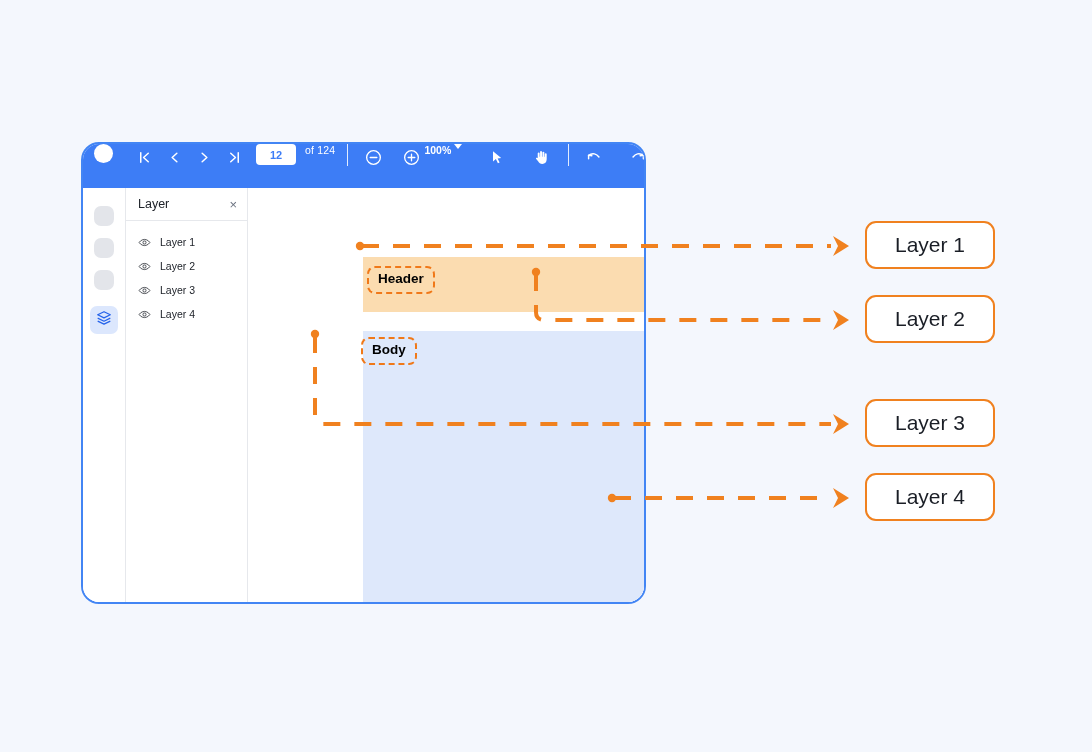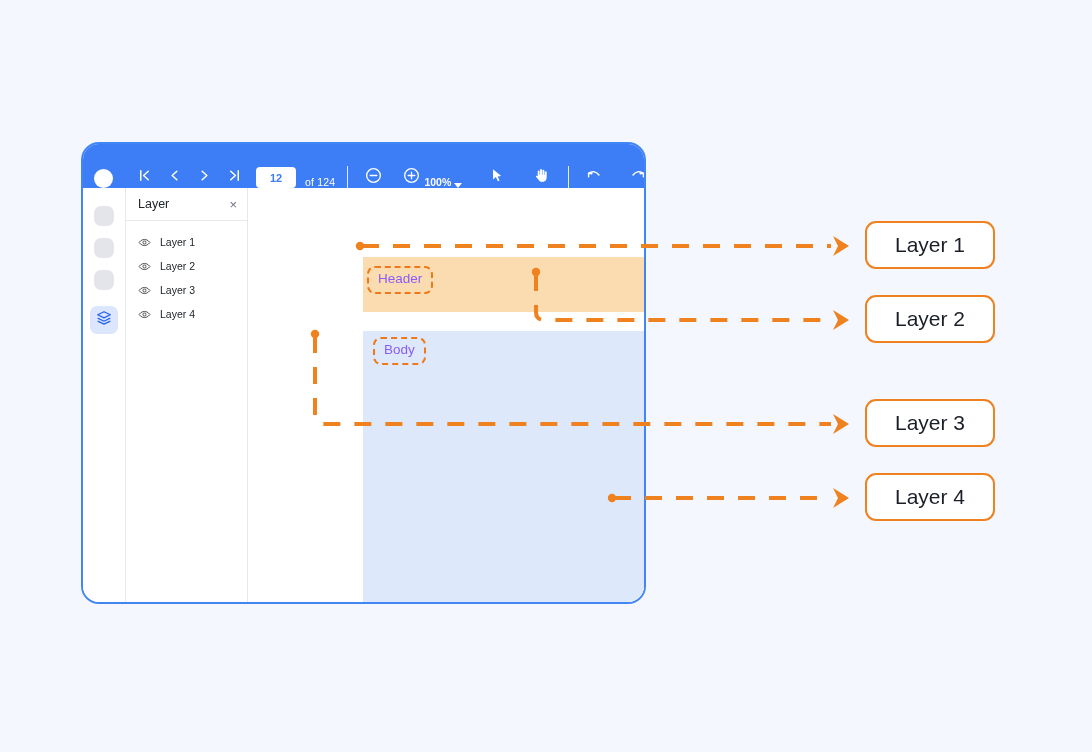--- a/index.html
+++ b/index.html
@@ -18,21 +18,21 @@
     width: 565px; height: 462px;
     border: 2px solid #4285F4;
     border-radius: 18px;
     background: #ffffff;
     overflow: hidden;
   }
   .toolbar {
     position: absolute; left: 0; top: 0;
     width: 100%; height: 44px;
     background: #3D7DF6;
-    display: flex; align-items: flex-end;
+    display: flex; align-items: flex-start;
     padding-left: 11px;
     gap: 0px;
   }
   .tb-logo {
     width: 19px; height: 19px; border-radius: 50%;
     background: #ffffff; flex: 0 0 auto; margin-right: 18px;
   }
   .tb-btn {
     width: 26px; height: 26px;
     display: flex; align-items: center; justify-content: center;
@@ -124,26 +124,27 @@
   .block-body {
     position: absolute; left: 114px; top: 143px;
     width: 333px; height: 287px;
     background: #DEE8FB;
   }
   .tag {
     position: absolute;
     border: 2px dashed #F07818;
     border-radius: 8px;
     padding: 3px 9px 4px;
-    font-size: 13.5px; color: #8b5cf6;
+    font-size: 13.5px; color: #000000;
     background: transparent;
     line-height: 1.25;
+    font-weight: bold;
   }
   .tag-header { left: 118px; top: 78px; }
-  .tag-body   { left: 124px; top: 149px; }
+  .tag-body   { left: 112px; top: 149px; }
 
   
   #overlay {
     position: absolute; left: 0; top: 0;
     width: 1092px; height: 752px;
     pointer-events: none;
   }
 
   
   .layer-box {

